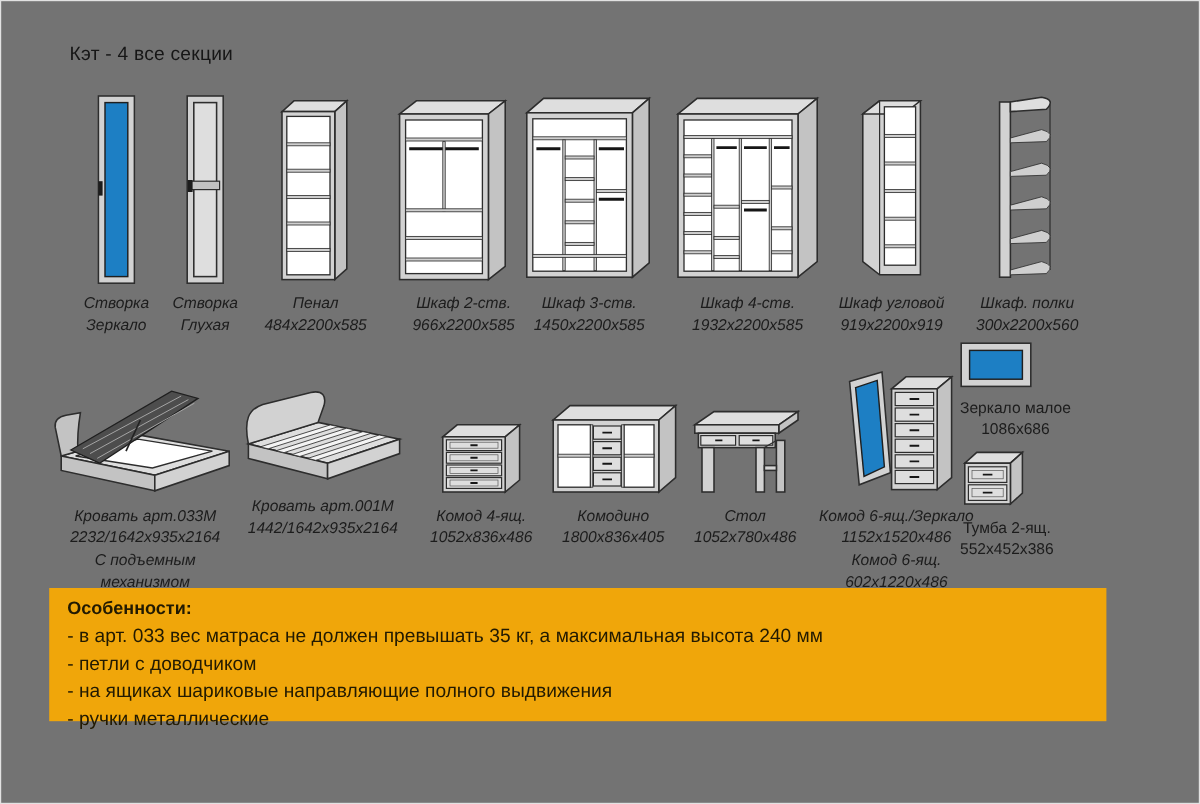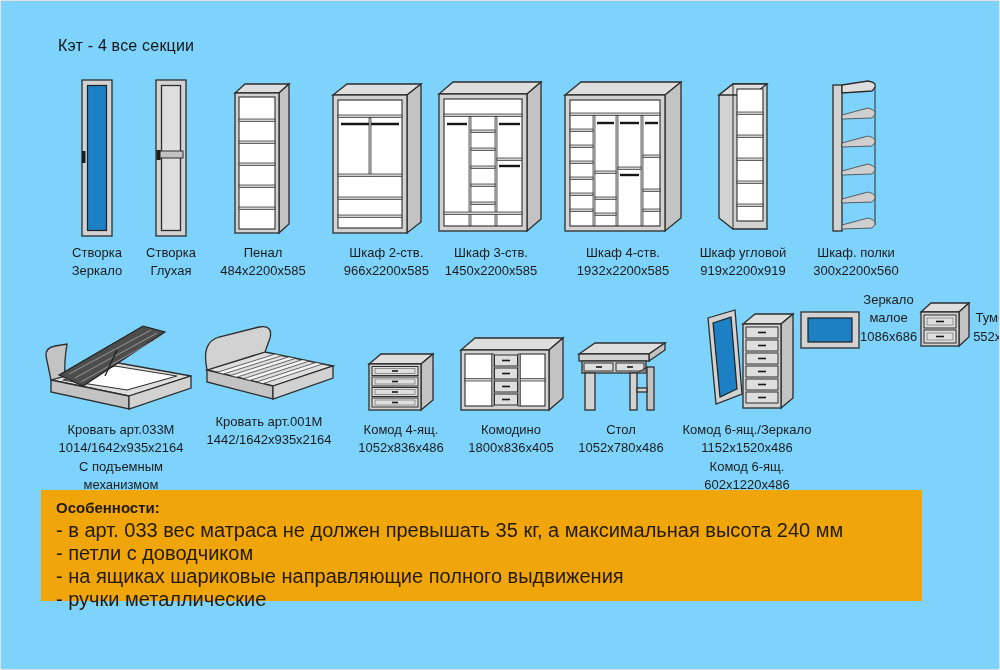--- a/index.html
+++ b/index.html
@@ -1,44 +1,44 @@
 <!DOCTYPE html>
 <html style="--mirror_blue: #1d7fc4; --accent_yellow: #f0a60a;"><head>
 <meta charset="utf-8">
 <style>
   :root{
     --mirror_blue:#1d7fc4;
     --accent_yellow:#f0a60a;
   }
   html,body{margin:0;padding:0;background:#fff;}
   .page{
-    position:relative;width:1000px;height:670px;background:#7dd3fc;
+    position:relative;width:1000px;height:670px;background:#737373;
     font-family:"Liberation Sans", sans-serif;
     border:1px solid #e2e2e2;box-sizing:border-box;overflow:hidden;
   }
   .page-title{
     position:absolute;left:57px;top:36px;font-size:16px;color:#161616;letter-spacing:.2px;
   }
-  .item{position:absolute;display:flex;flex-direction:column;align-items:center;}
+  .item{position:absolute;display:flex;flex-direction:column;align-items:center;font-style:italic;}
   .fig{display:flex;align-items:flex-end;justify-content:center;}
   .row1 .fig{height:166px;}
   .row2 .fig{height:130px;}
   .label{
     font-size:13px;line-height:1.42;color:#1c1c1c;text-align:center;
     white-space:pre-line;margin-top:7px;
   }
-  .stack{position:absolute;display:flex;flex-direction:row;align-items:flex-end;}
+  .stack{position:absolute;display:flex;flex-direction:column;align-items:flex-start;}
   .stack .label{margin-top:7px;margin-bottom:4px;}
   .features{
     position:absolute;left:40px;top:489px;width:881px;height:111px;
     background:var(--accent_yellow);color:#221a02;box-sizing:border-box;
     padding:9px 16px 0 15px;
   }
   .features-title{font-size:15px;font-weight:bold;margin:0 0 3px 0;}
-  .feature-line{font-size:20px;line-height:23px;}
+  .feature-line{font-size:16px;line-height:23px;}
   
   svg{display:block;}
   .f-panel{fill:#d2d2d2;stroke:#2d2d2d;stroke-width:1.3;}
   .f-top{fill:#dedede;stroke:#2d2d2d;stroke-width:1.3;}
   .f-side{fill:#c3c3c3;stroke:#2d2d2d;stroke-width:1.3;}
   .f-open{fill:#ffffff;stroke:#2d2d2d;stroke-width:1.1;}
   .f-mirror{fill:var(--mirror_blue);stroke:#1f1f1f;stroke-width:1.2;}
   .f-dark{fill:#4d4d4d;stroke:#1f1f1f;stroke-width:1.1;}
   .shelf{fill:#cfcfcf;stroke:#2d2d2d;stroke-width:.7;}
   .divider{fill:#cfcfcf;stroke:#2d2d2d;stroke-width:.7;}
@@ -222,21 +222,21 @@
         <polygon class="f-open" points="22,62 74,48 136,58 86,72"></polygon>
         <path class="f-side" d="M10,62 L5,38 Q4,30 14,28 L26,26 Q23,44 24,58 Z"></path>
         <polygon class="f-dark" points="18,57 102,8 124,14 42,68"></polygon>
         <line class="lite" x1="28" y1="56" x2="110" y2="12"></line>
         <line class="lite" x1="34" y1="60" x2="116" y2="15"></line>
         <line class="lite" x1="40" y1="64" x2="121" y2="18"></line>
         <line x1="64" y1="58" x2="76" y2="32" stroke="#222" stroke-width="1.4"></line>
       </svg>
     </div>
     <div class="label">Кровать арт.033М
-1014/1642х935х2164
+2232/1642х935х2164
 С подъемным
 механизмом</div>
   </div>
 
   <div class="item row2" style="left:196px;top:275px;width:144px;">
     <div class="fig">
       <svg width="140" height="92" viewBox="0 0 140 92">
         <polygon class="f-top" points="8,56 66,38 134,52 74,72"></polygon>
         <polygon class="f-side" points="8,56 74,72 74,85 8,68"></polygon>
         <polygon class="f-panel" points="74,72 134,52 134,64 74,85"></polygon>

